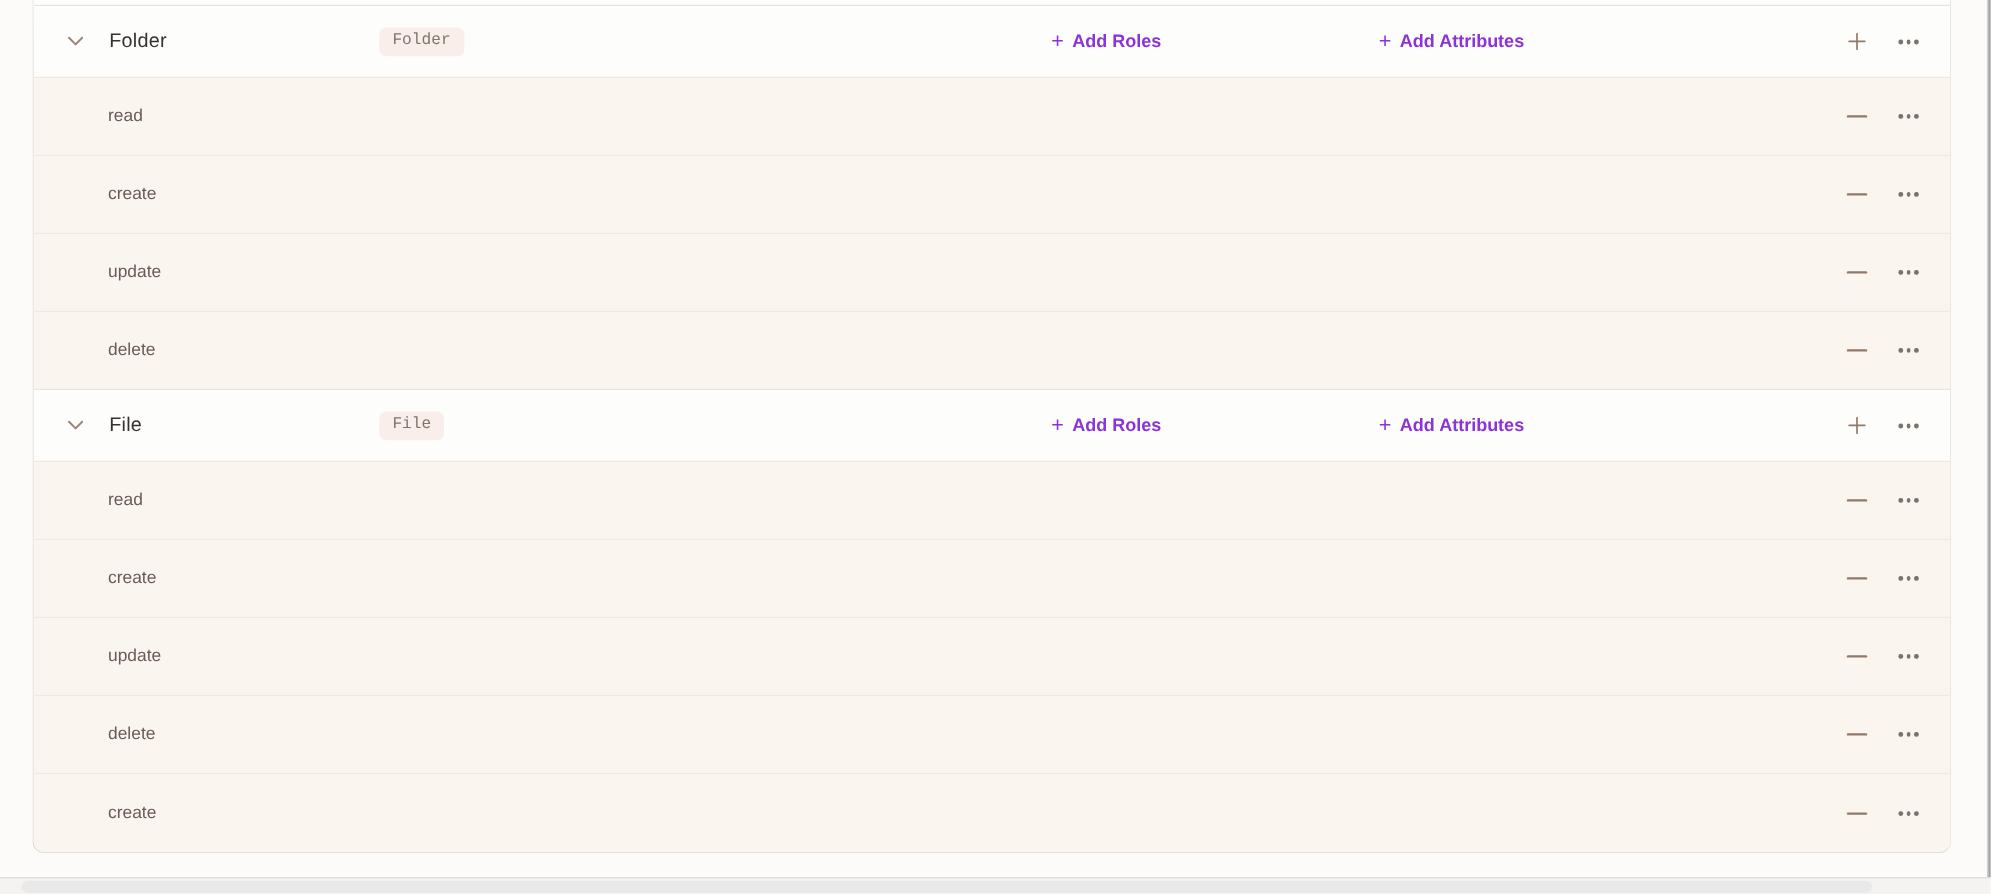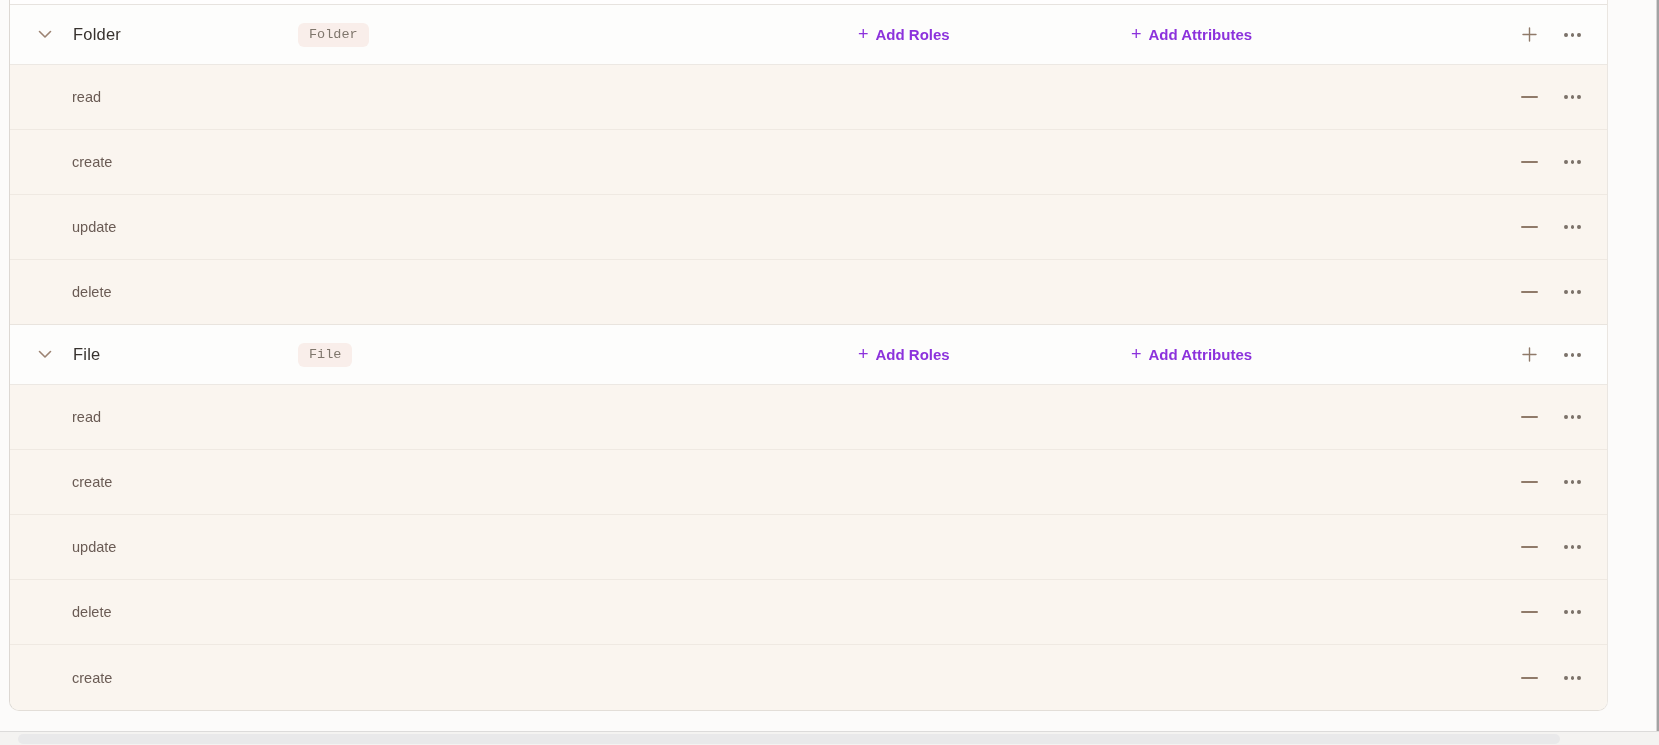--- a/index.html
+++ b/index.html
@@ -3,21 +3,21 @@
 <meta charset="utf-8">
 <style>
   * { margin:0; padding:0; box-sizing:border-box; }
   html,body { width:1659px; height:745px; overflow:hidden; }
   body {
     background:#fcfbfa;
     font-family:"Liberation Sans", sans-serif;
     position:relative;
   }
   .panel {
-    position:absolute; left:9px; top:0; width:1599px;
+    position:absolute; left:27px; top:0; width:1599px;
     background:#fdfdfc;
     border-left:1px solid #ddd8d3;
     border-right:1px solid #eae6e1;
     border-bottom:1px solid #e3ded8;
     border-radius:0 0 10px 10px;
     overflow:hidden;
   }
   .remnant { height:5px; background:#fffefe; border-bottom:1px solid #e7e3df; }
   .res-header {
     position:relative; height:60px; display:flex; align-items:center;

